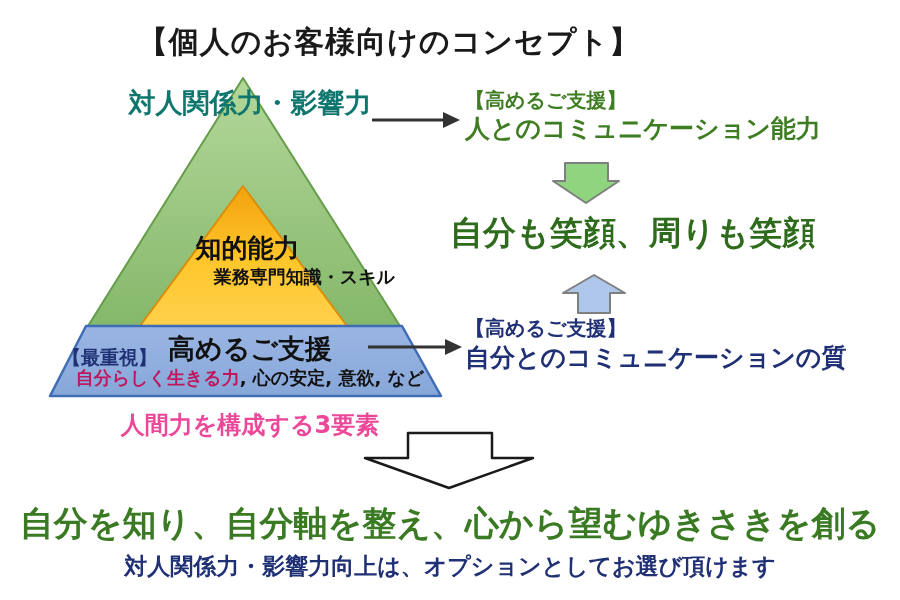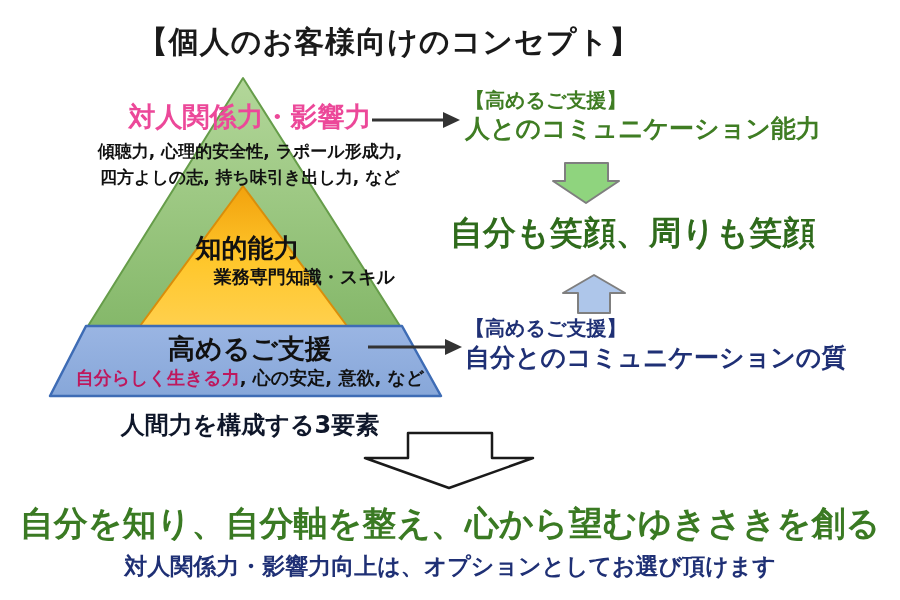--- a/index.html
+++ b/index.html
@@ -4,29 +4,29 @@
 <style>
   html,body{margin:0;padding:0;background:#fff;}
   #canvas{
     position:relative;width:900px;height:600px;background:#ffffff;overflow:hidden;
     font-family:"DejaVu Sans","Liberation Sans",sans-serif;
   }
   #shapes{position:absolute;left:0;top:0;width:900px;height:600px;}
   .txt{position:absolute;white-space:nowrap;}
   .center{text-align:center;white-space:normal;}
   .title{left:0;top:22px;width:778px;text-align:center;font-size:30px;font-weight:bold;color:#1a1a1a;letter-spacing:1px;}
-  .pyr-top-label{left:60px;top:99px;width:380px;text-align:center;font-size:27px;font-weight:bold;color:#ec4899;}
+  .pyr-top-label{left:60px;top:85px;width:380px;text-align:center;font-size:27px;font-weight:bold;color:#0f766e;}
   .pyr-top-detail{left:20px;top:138px;width:460px;text-align:center;font-size:17px;font-weight:bold;color:#111;line-height:26px;}
   .pyr-mid-label{left:100px;top:231px;width:295px;text-align:center;font-size:26px;font-weight:bold;color:#111;}
   .pyr-mid-detail{left:100px;top:265px;width:295px;text-align:right;font-size:18px;font-weight:bold;color:#111;}
   .pyr-bottom-tag{left:62px;top:345px;font-size:19px;font-weight:bold;color:#1f3075;}
   .pyr-bottom-label{left:110px;top:331px;width:280px;text-align:center;font-size:27px;font-weight:bold;color:#111;}
   .pyr-bottom-detail{left:40px;top:366px;width:420px;text-align:center;font-size:18px;font-weight:bold;color:#111;}
   .pyr-bottom-detail .hl{color:#be185d;}
-  .pyr-caption{left:60px;top:409px;width:380px;text-align:center;font-size:24px;font-weight:bold;color:#0f172a;}
+  .pyr-caption{left:60px;top:409px;width:380px;text-align:center;font-size:24px;font-weight:bold;color:#ec4899;}
   .sup1-head{left:465px;top:87px;font-size:20px;font-weight:bold;color:#3f7d23;}
   .sup1-label{left:465px;top:112px;font-size:25px;font-weight:bold;color:#3f7d23;}
   .outcome{left:450px;top:211px;width:440px;text-align:left;font-size:33px;font-weight:bold;color:#2f6b1c;}
   .sup2-head{left:465px;top:315px;font-size:20px;font-weight:bold;color:#1f3075;}
   .sup2-label{left:465px;top:341px;font-size:25px;font-weight:bold;color:#1f3075;}
   .footer-headline{left:0;top:501px;width:900px;text-align:center;font-size:34px;font-weight:bold;color:#3a7a23;}
   .footer-note{left:0;top:551px;width:900px;text-align:center;font-size:23px;font-weight:bold;color:#1f3075;}
 </style>
 </head>
 <body>
@@ -66,28 +66,25 @@
     <polygon points="565,163 608,163 608,181 619,181 586,203 553,181 565,181" fill="#8fd47e" stroke="#7f7f7f" stroke-width="2" stroke-linejoin="round"></polygon>
 
     <polygon points="594,275 625,293 610,293 610,313 578,313 578,293 563,293" fill="#aec6ea" stroke="#7f7f7f" stroke-width="2" stroke-linejoin="round"></polygon>
 
     <polygon points="408,433 492,433 492,458 533,458 449,488 365,458 408,458" fill="#ffffff" stroke="#1a1a1a" stroke-width="2.5" stroke-linejoin="round"></polygon>
   </svg>
 
   <div class="txt title">【個人のお客様向けのコンセプト】</div>
 
   <div class="txt pyr-top-label">対人関係力・影響力</div>
-  <div class="txt pyr-top-detail center">
-    <span>傾聴力, 心理的安全性, ラポール形成力,</span><br>
-    <span>四方よしの志, 持ち味引き出し力, など</span>
-  </div>
 
   <div class="txt pyr-mid-label">知的能力</div>
   <div class="txt pyr-mid-detail">業務専門知識・スキル</div>
 
+  <div class="txt pyr-bottom-tag">【最重視】</div>
   <div class="txt pyr-bottom-label">高めるご支援</div>
   <div class="txt pyr-bottom-detail">
     <span class="hl">自分らしく生きる力</span><span>, 心の安定, 意欲, など</span>
   </div>
 
   <div class="txt pyr-caption">人間力を構成する3要素</div>
 
   <div class="txt sup1-head">【高めるご支援】</div>
   <div class="txt sup1-label">人とのコミュニケーション能力</div>
 

